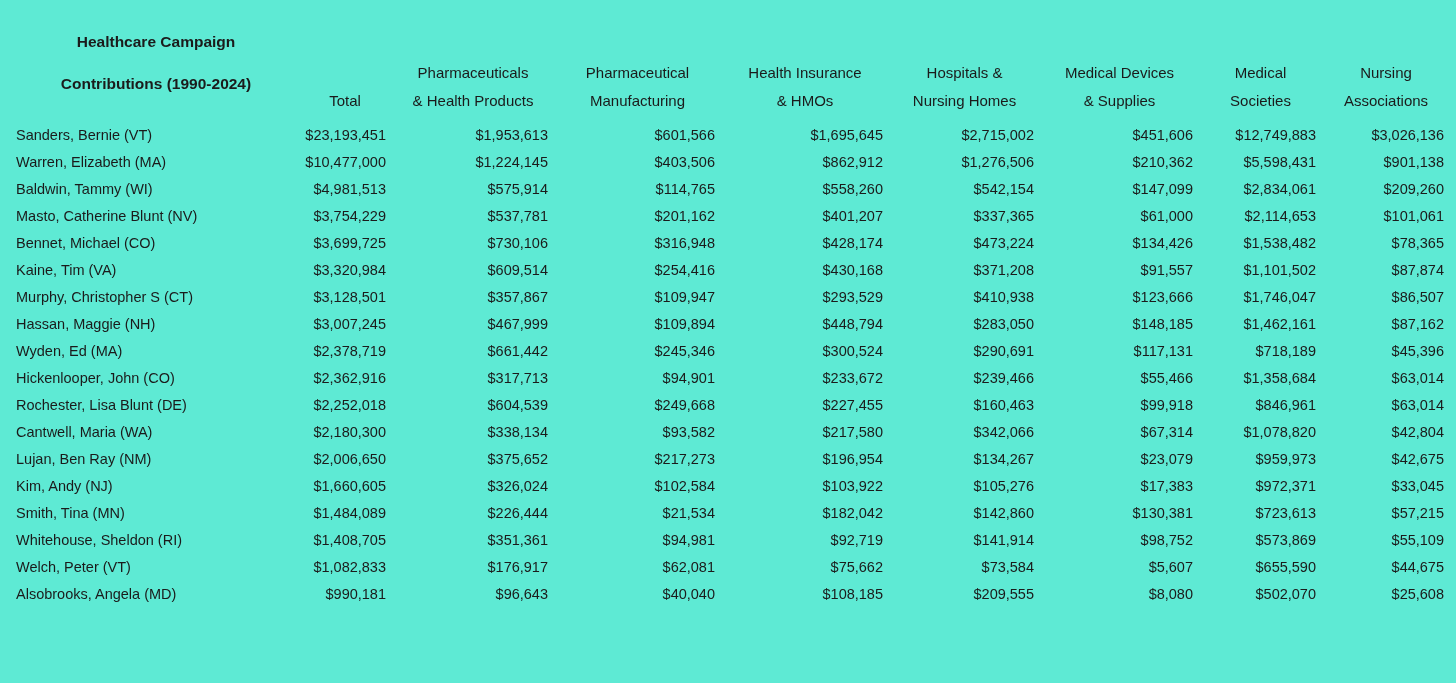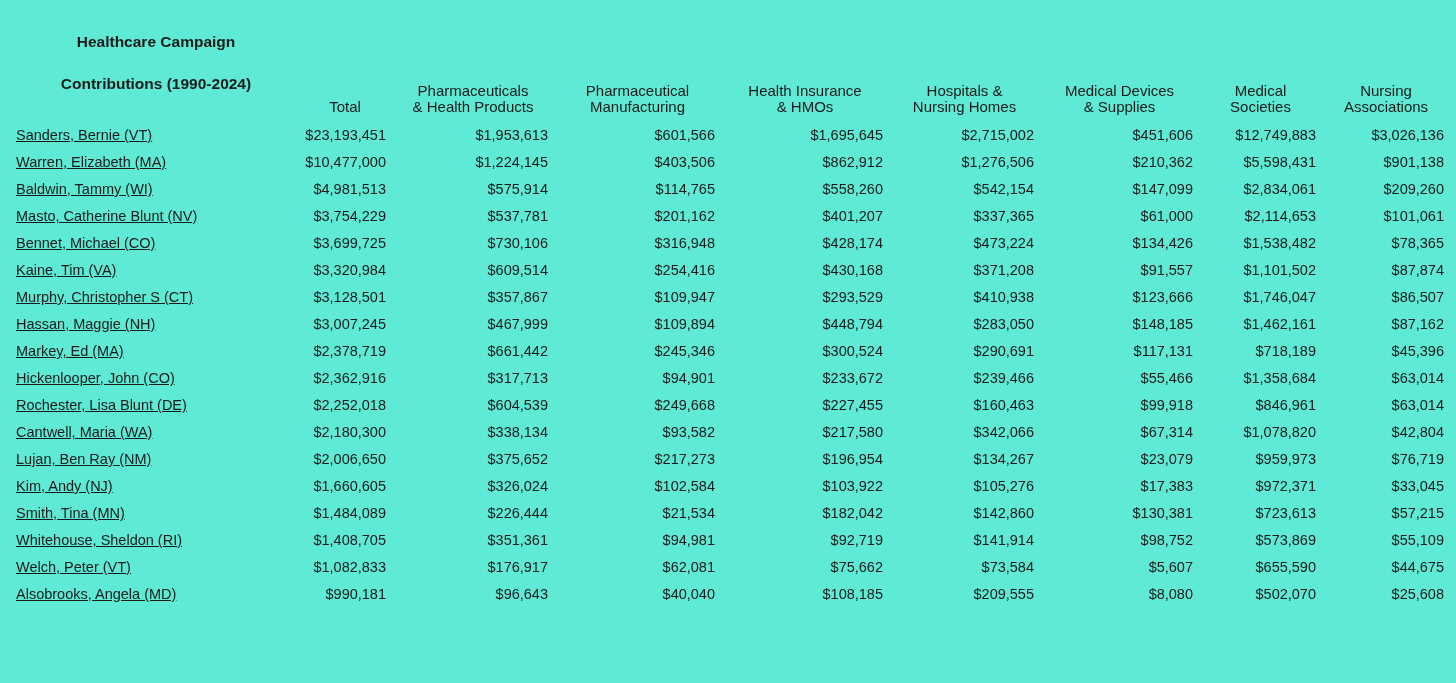--- a/index.html
+++ b/index.html
@@ -20,42 +20,41 @@
   table.contrib-table {
     border-collapse: collapse;
     table-layout: fixed;
     width: 100%;
   }
   th, td { padding: 0; }
   thead th {
     vertical-align: bottom;
     font-weight: normal;
     font-size: 15px;
-    line-height: 16px;
+    line-height: 28px;
     text-align: center;
     white-space: pre-line;
     padding-bottom: 7px;
   }
   th.title-cell {
     font-weight: bold;
     font-size: 15.5px;
     line-height: 21px;
     text-align: center;
   }
   tbody td {
     font-size: 14.5px;
     height: 27px;
     line-height: 27px;
     white-space: nowrap;
     overflow: hidden;
   }
   td.name-cell {
     text-align: left;
     padding-left: 2px;
-    text-decoration: underline;
   }
   td.num-cell {
     text-align: right;
     padding-right: 6px;
   }
 </style>
 </head>
 <body>
 
 <div class="page">
@@ -177,21 +176,21 @@
           <td class="num-cell">$3,007,245</td>
           <td class="num-cell">$467,999</td>
           <td class="num-cell">$109,894</td>
           <td class="num-cell">$448,794</td>
           <td class="num-cell">$283,050</td>
           <td class="num-cell">$148,185</td>
           <td class="num-cell">$1,462,161</td>
           <td class="num-cell">$87,162</td>
         </tr>
         <tr>
-          <td class="name-cell">Markey, Ed (MA)</td>
+          <td class="name-cell">Wyden, Ed (MA)</td>
           <td class="num-cell">$2,378,719</td>
           <td class="num-cell">$661,442</td>
           <td class="num-cell">$245,346</td>
           <td class="num-cell">$300,524</td>
           <td class="num-cell">$290,691</td>
           <td class="num-cell">$117,131</td>
           <td class="num-cell">$718,189</td>
           <td class="num-cell">$45,396</td>
         </tr>
         <tr>
@@ -229,21 +228,21 @@
         </tr>
         <tr>
           <td class="name-cell">Lujan, Ben Ray (NM)</td>
           <td class="num-cell">$2,006,650</td>
           <td class="num-cell">$375,652</td>
           <td class="num-cell">$217,273</td>
           <td class="num-cell">$196,954</td>
           <td class="num-cell">$134,267</td>
           <td class="num-cell">$23,079</td>
           <td class="num-cell">$959,973</td>
-          <td class="num-cell">$76,719</td>
+          <td class="num-cell">$42,675</td>
         </tr>
         <tr>
           <td class="name-cell">Kim, Andy (NJ)</td>
           <td class="num-cell">$1,660,605</td>
           <td class="num-cell">$326,024</td>
           <td class="num-cell">$102,584</td>
           <td class="num-cell">$103,922</td>
           <td class="num-cell">$105,276</td>
           <td class="num-cell">$17,383</td>
           <td class="num-cell">$972,371</td>

